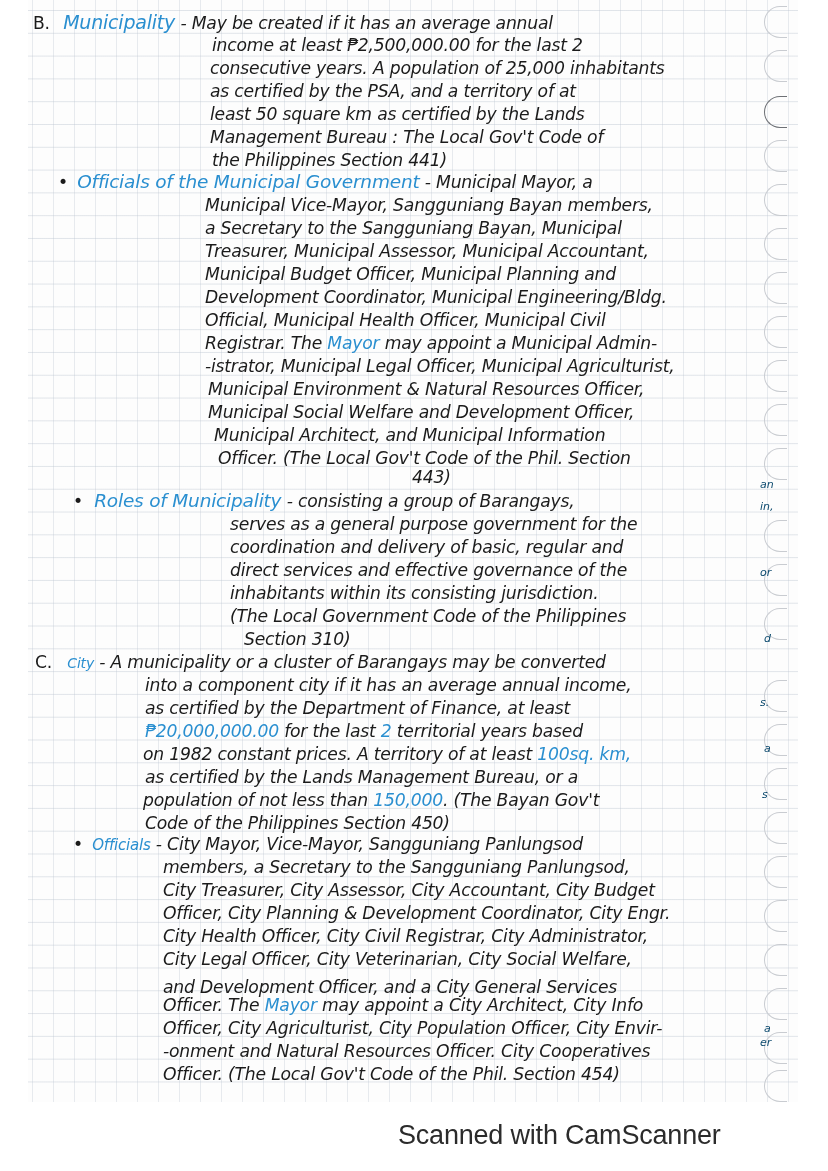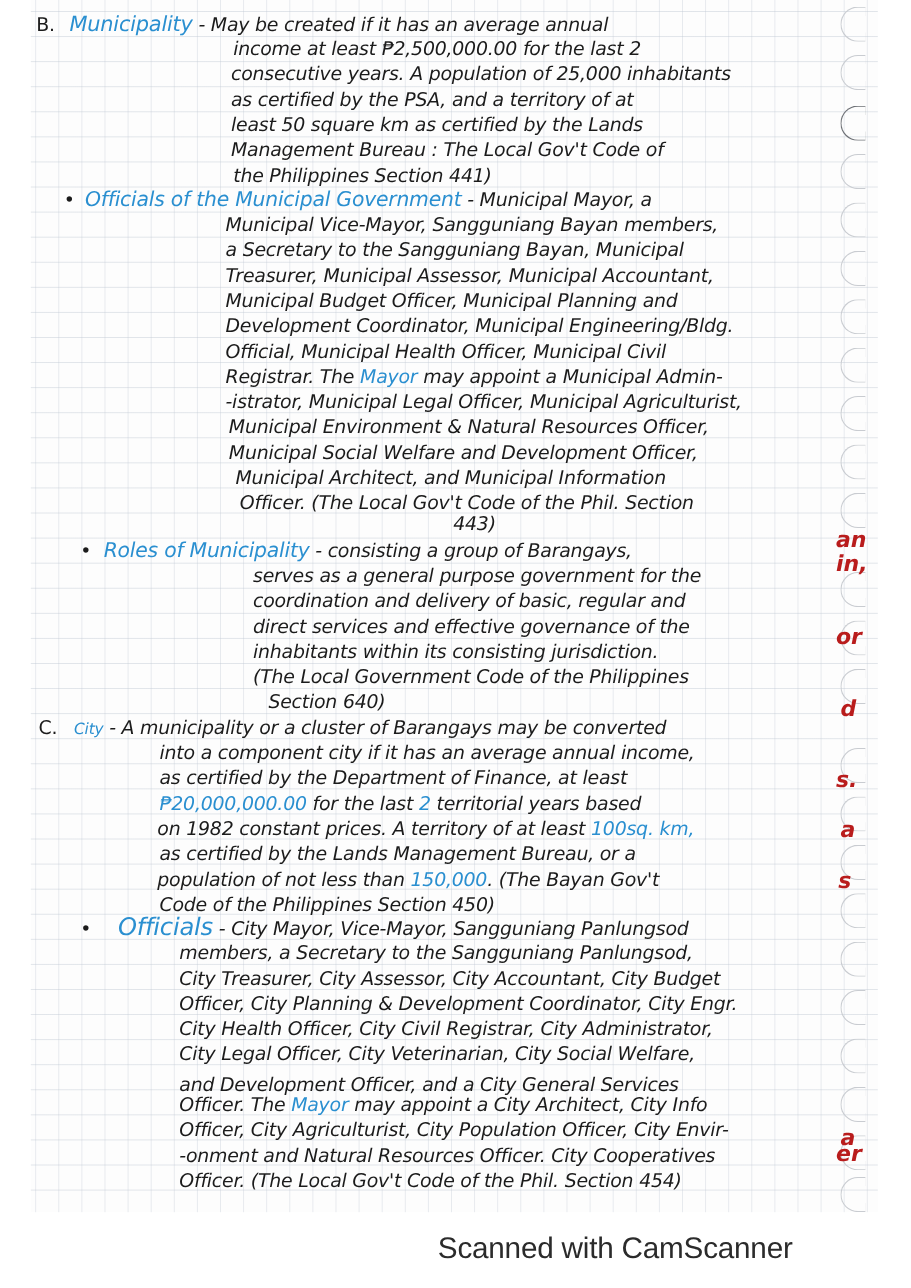--- a/index.html
+++ b/index.html
@@ -22,21 +22,21 @@
       position: absolute; left: 760px; top: 0; width: 50px; height: 1100px;
     }
     .ring {
       position: absolute; left: 4px; width: 22px; height: 30px;
       border: 1.6px solid #c9ccd1; border-right: none;
       border-radius: 16px 0 0 16px;
     }
     .ring.dark { border-color: #6d7075; }
     .spill {
       position: absolute; left: 0; font-family: "DejaVu Sans", sans-serif;
-      font-style: italic; font-size: 20px; color: #b91c1c; font-weight: bold;
+      font-style: italic; font-size: 11px; color: #0c4a6e;
     }
     .notes {
       position: absolute; left: 0; top: 0; width: 828px;
       font-family: "DejaVu Sans", sans-serif;
       font-style: italic;
       color: #1b1b1b;
       font-size: 17.2px;
       letter-spacing: -0.2px;
     }
     .line {
@@ -133,21 +133,21 @@
   <div>
     <div class="line" style="left:73px; top:490px">
       <span class="bullet">•</span>
       <span class="blue" style="margin-left:6px; font-size:18.5px">Roles of Municipality</span><span> - </span><span>consisting a group of Barangays,</span>
     </div>
     <div class="line" style="left:230px; top:513px">serves as a general purpose government for the</div>
     <div class="line" style="left:230px; top:536px">coordination and delivery of basic, regular and</div>
     <div class="line" style="left:230px; top:559px">direct services and effective governance of the</div>
     <div class="line" style="left:230px; top:582px">inhabitants  within its  consisting jurisdiction.</div>
     <div class="line" style="left:230px; top:605px">(The Local Government Code of the Philippines</div>
-    <div class="line" style="left:244px; top:628px">Section 640)</div>
+    <div class="line" style="left:244px; top:628px">Section 310)</div>
   </div>
 
   <div>
     <div class="line" style="left:35px; top:651px">
       <span class="head-label">C.</span>
       <span class="blue" style="margin-left:10px; font-size:14px">City</span><span> - </span><span>A municipality or a cluster of Barangays  may be converted</span>
     </div>
     <div class="line" style="left:145px; top:674px">into a component city  if it has an average annual income,</div>
     <div class="line" style="left:145px; top:697px">as certified by the Department of Finance, at least</div>
     <div class="line" style="left:145px; top:720px">
@@ -159,21 +159,21 @@
     <div class="line" style="left:145px; top:766px">as certified by the Lands Management Bureau, or a</div>
     <div class="line" style="left:143px; top:789px">
       <span>population of not less than </span><span class="blue">150,000</span><span>. (The Bayan Gov't</span>
     </div>
     <div class="line" style="left:145px; top:812px">Code of the Philippines Section 450)</div>
   </div>
 
   <div>
     <div class="line" style="left:73px; top:833px">
       <span class="bullet">•</span>
-      <span class="blue" style="margin-left:19px; font-size:22px">Officials</span><span> - </span><span>City Mayor, Vice-Mayor, Sangguniang Panlungsod</span>
+      <span class="blue" style="margin-left:4px; font-size:15px">Officials</span><span> - </span><span>City Mayor, Vice-Mayor, Sangguniang Panlungsod</span>
     </div>
     <div class="line" style="left:163px; top:856px">members, a Secretary to the Sangguniang Panlungsod,</div>
     <div class="line" style="left:163px; top:879px">City Treasurer, City Assessor, City Accountant, City Budget</div>
     <div class="line" style="left:163px; top:902px">Officer, City Planning &amp; Development Coordinator, City Engr.</div>
     <div class="line" style="left:163px; top:925px">City Health Officer, City Civil Registrar, City Administrator,</div>
     <div class="line" style="left:163px; top:948px">City Legal Officer, City Veterinarian, City Social Welfare,</div>
     <div class="line" style="left:163px; top:976px">and Development Officer, and a City General Services</div>
     <div class="line" style="left:163px; top:994px">
       <span>Officer. The </span><span class="blue">Mayor</span><span> may appoint a City Architect, City Info</span>
     </div>

